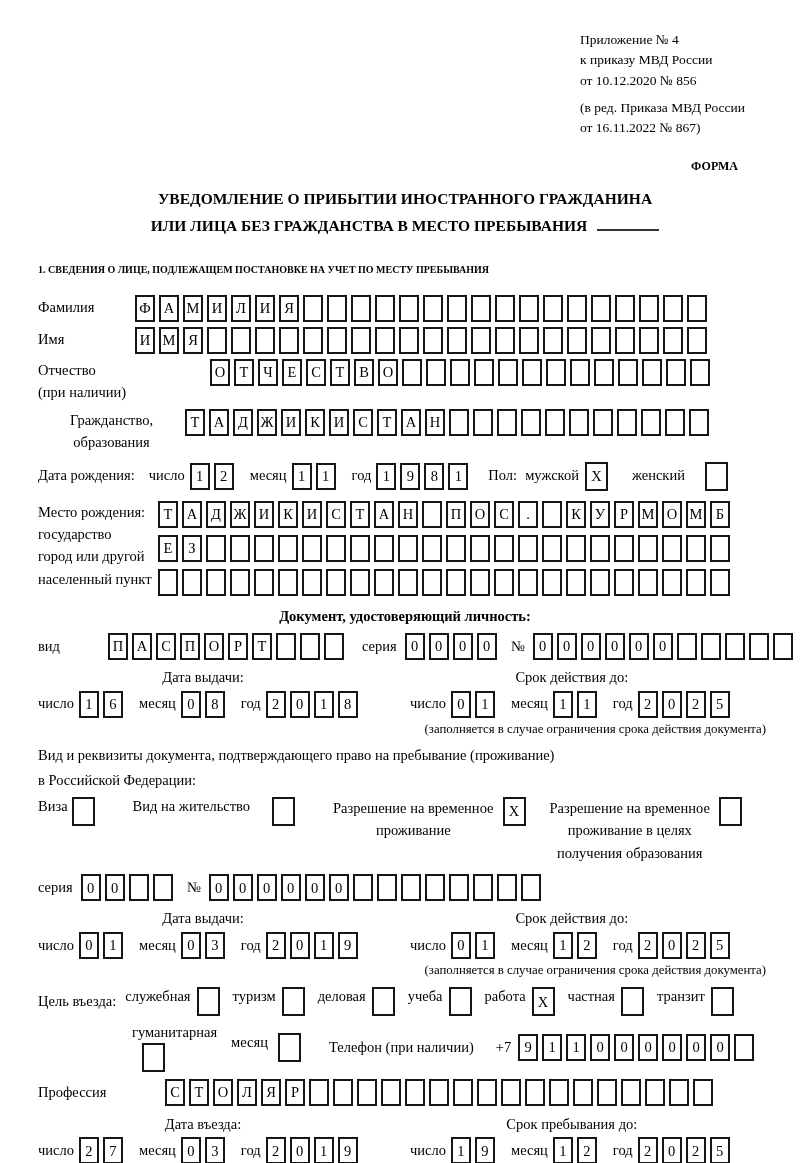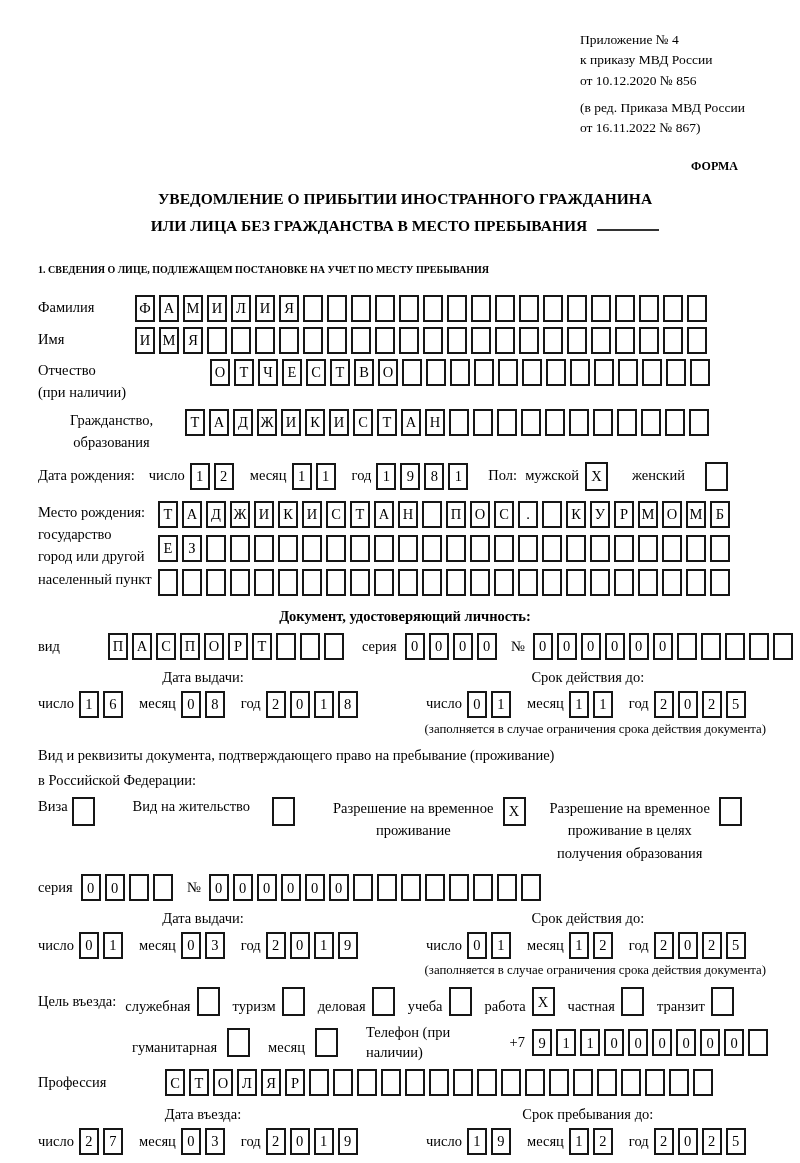--- a/index.html
+++ b/index.html
@@ -25,33 +25,33 @@
   .cell {
     flex:0 0 auto; width:16px; height:23px; border:2px solid #161616;
     margin-right:4px; display:inline-flex; align-items:center; justify-content:center;
     font-size:14.5px; line-height:1; background:#fff;
   }
   .checkbox .cell { width:19px; height:25px; }
   .dgrp { display:inline-flex; align-items:center; }
   .dgrp .dlbl { margin-right:5px; }
   .dgrp .cells { margin-right:12px; }
   .dgrp .cells:last-child { margin-right:0; }
-  .daterow { display:flex; align-items:flex-start; margin-bottom:4px;gap:16px; }
+  .daterow { display:flex; align-items:flex-start; margin-bottom:4px; }
   .datecol-l { flex:0 0 330px; }
   .datecol-r { flex:0 0 auto; margin-left:42px; }
   .dhead { text-align:center; margin-bottom:3px; }
   .small-note { font-size:12.8px; text-align:right; padding-right:6px; margin:-1px 0 8px; }
   .intro { margin:6px 0 4px; }
   .opts { display:flex; align-items:flex-start; margin:6px 0 10px; }
   .opt { display:flex; align-items:flex-start; }
   .opt .optlines { text-align:center; line-height:1.55; }
   .opt .checkbox { margin-left:9px; margin-top:0; }
   .gap-a { margin-left:8px; } .gap-b { margin-left:34px; } .gap-c { margin-left:20px; } .gap-d { margin-left:16px; }
   .purpose { display:flex; align-items:center; flex-wrap:nowrap; margin-bottom:7px; }
-  .purpose .p-item { display:flex; align-items:flex-end; margin-left:9px; }
+  .purpose .p-item { display:flex; align-items:flex-start; margin-left:9px; }
   .purpose .p-item .checkbox { margin-left:6px; }
   .indent2 { margin-left:94px; }
   .boxcol .cells { display:flex; margin-bottom:7px; }
   .heading-center { text-align:center; font-weight:bold; margin:4px 0 7px; }
   .w97 { width:97px; } .w172 { width:172px; } .w147 { width:147px;text-align:center; } .w120 { width:120px; } .w127 { width:127px; } .w70 { width:70px; }
   .ml6 { margin-left:6px; } .ml10 { margin-left:10px; } .ml14 { margin-left:14px; } .mr8 { margin-right:8px; }
 </style>
 </head>
 <body>
 
@@ -555,21 +555,21 @@
     </span>
   <span class="p-item">
       <span>транзит</span>
       <span class="cells checkbox">
         <span class="cell"></span>
       </span>
     </span>
 </div>
 
 <div class="purpose indent2">
-  <span class="p-item" style="margin-left:0;">
+  <span class="p-item" style="margin-left:0;flex-direction:column;">
       <span>гуманитарная</span>
       <span class="cells checkbox" style="margin-left:10px;">
         <span class="cell"></span>
       </span>
     </span>
   <span class="p-item" style="margin-left:14px;">
       <span>месяц</span>
       <span class="cells checkbox" style="margin-left:10px;">
         <span class="cell"></span>
       </span>

